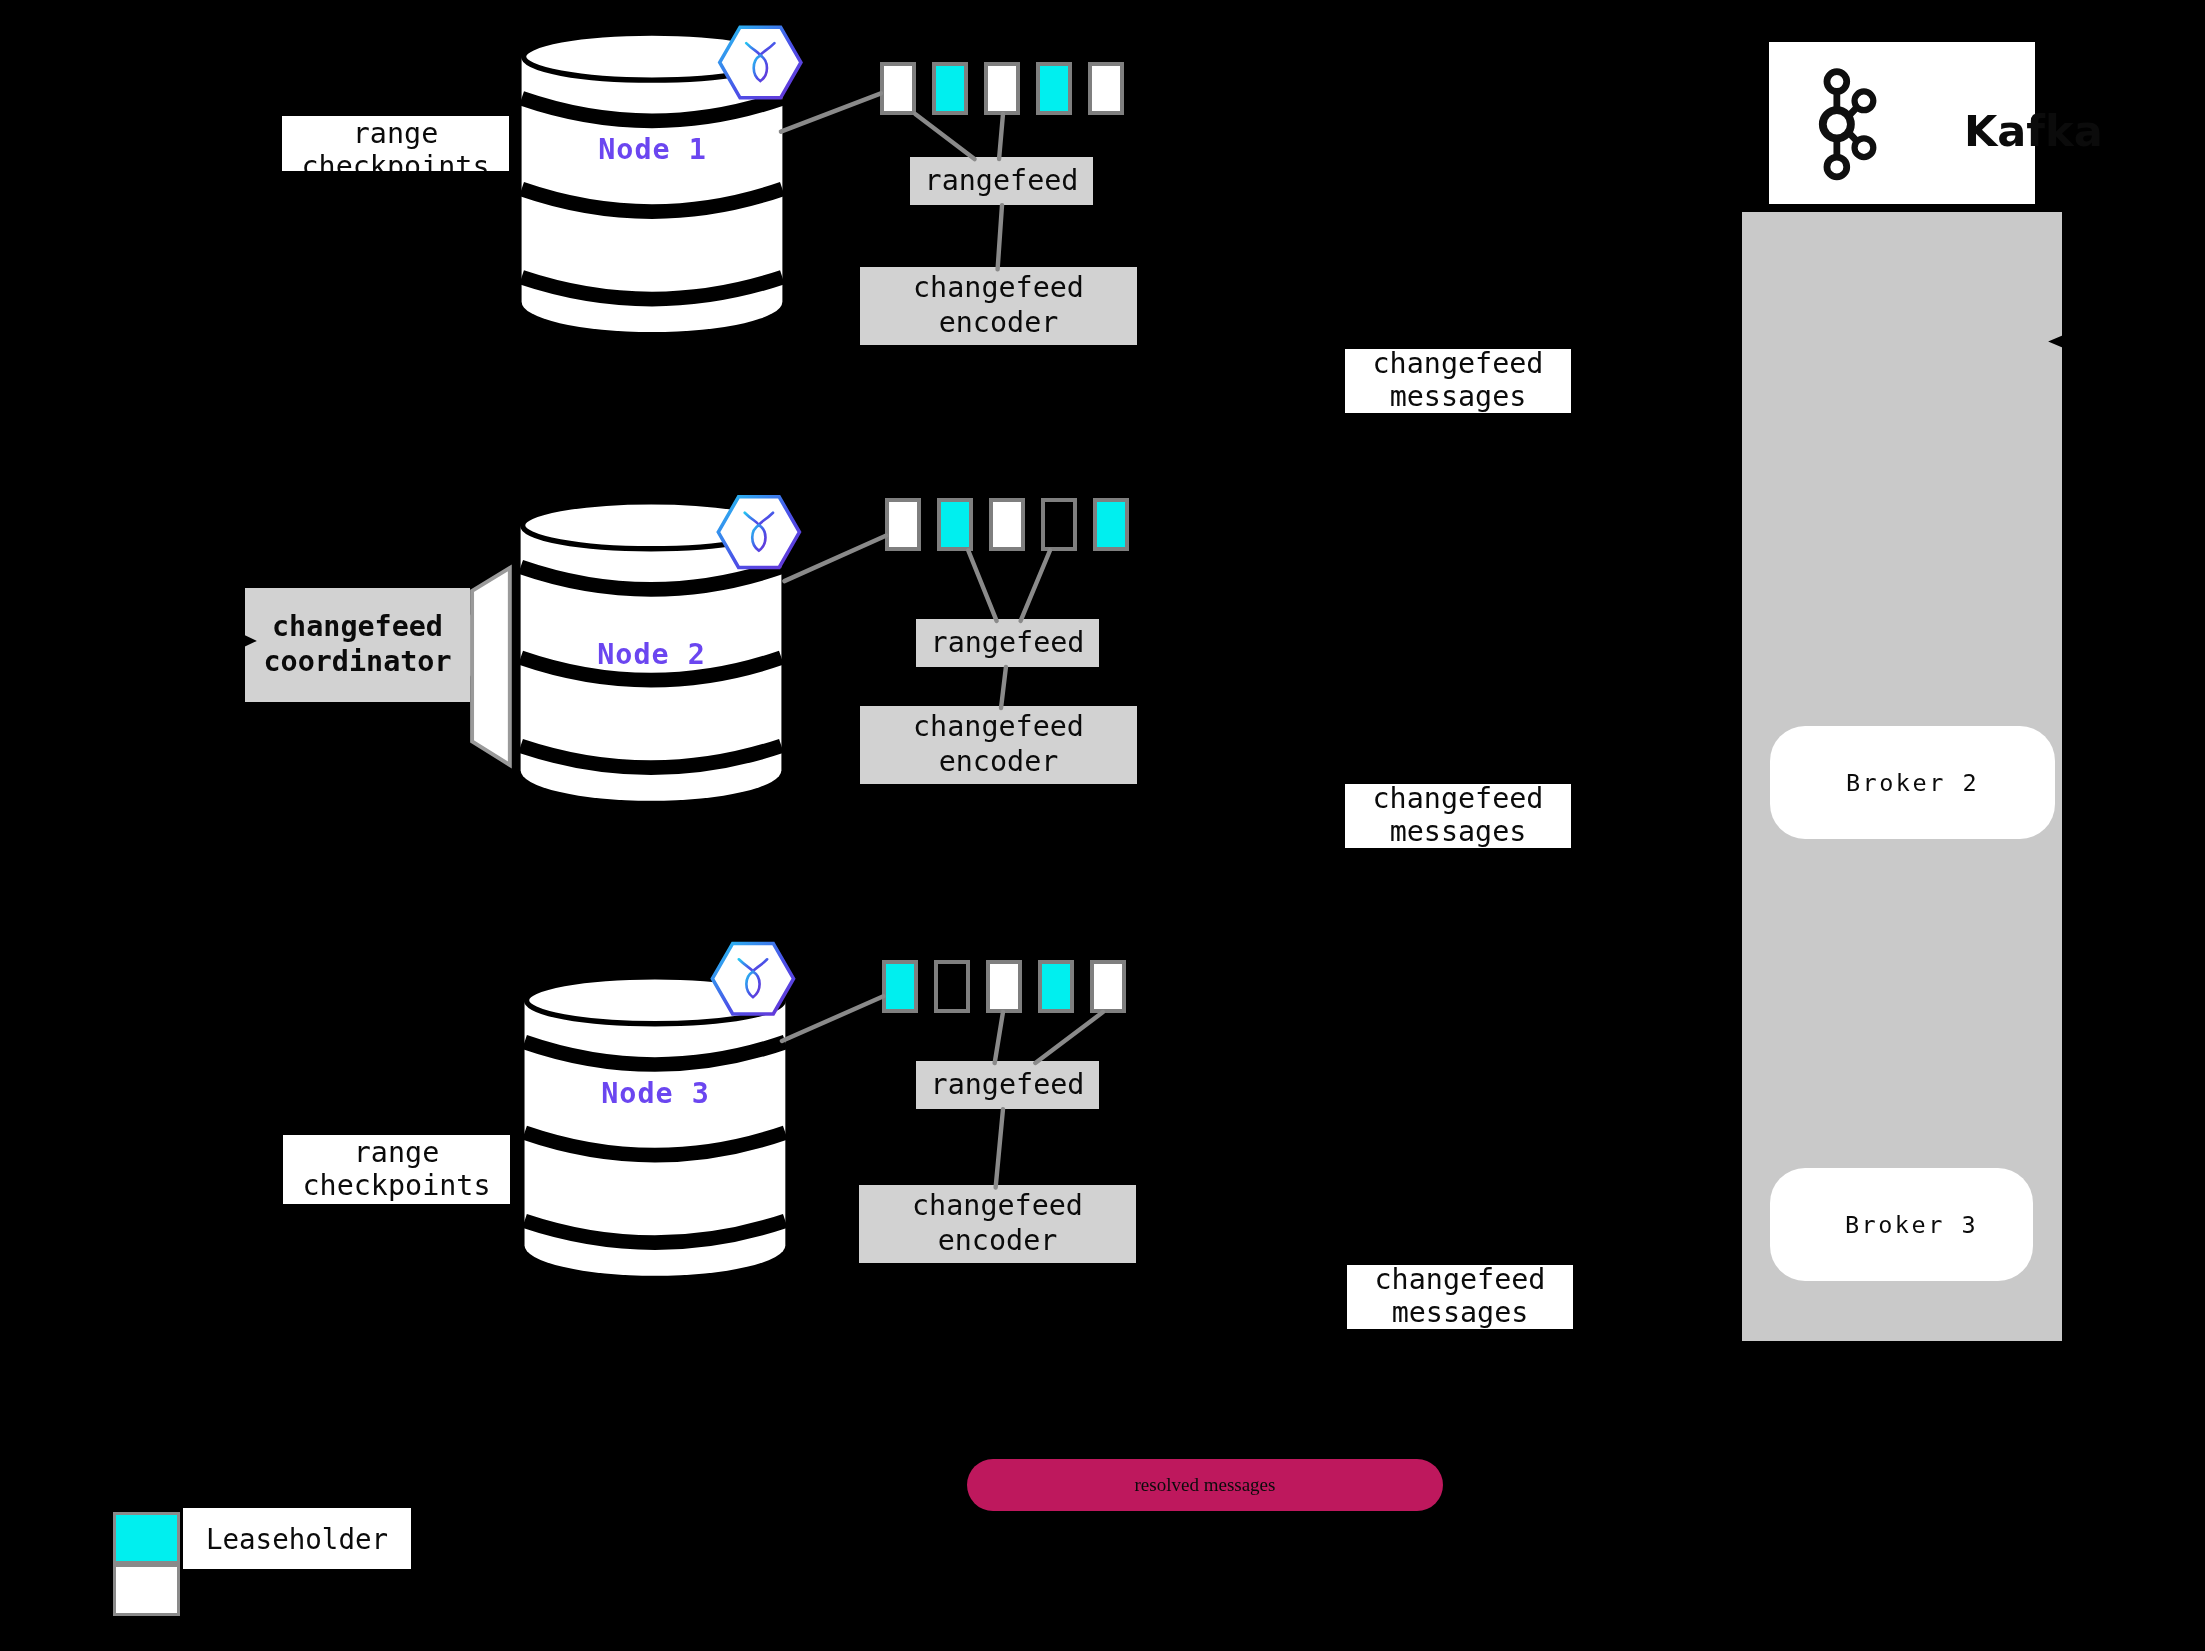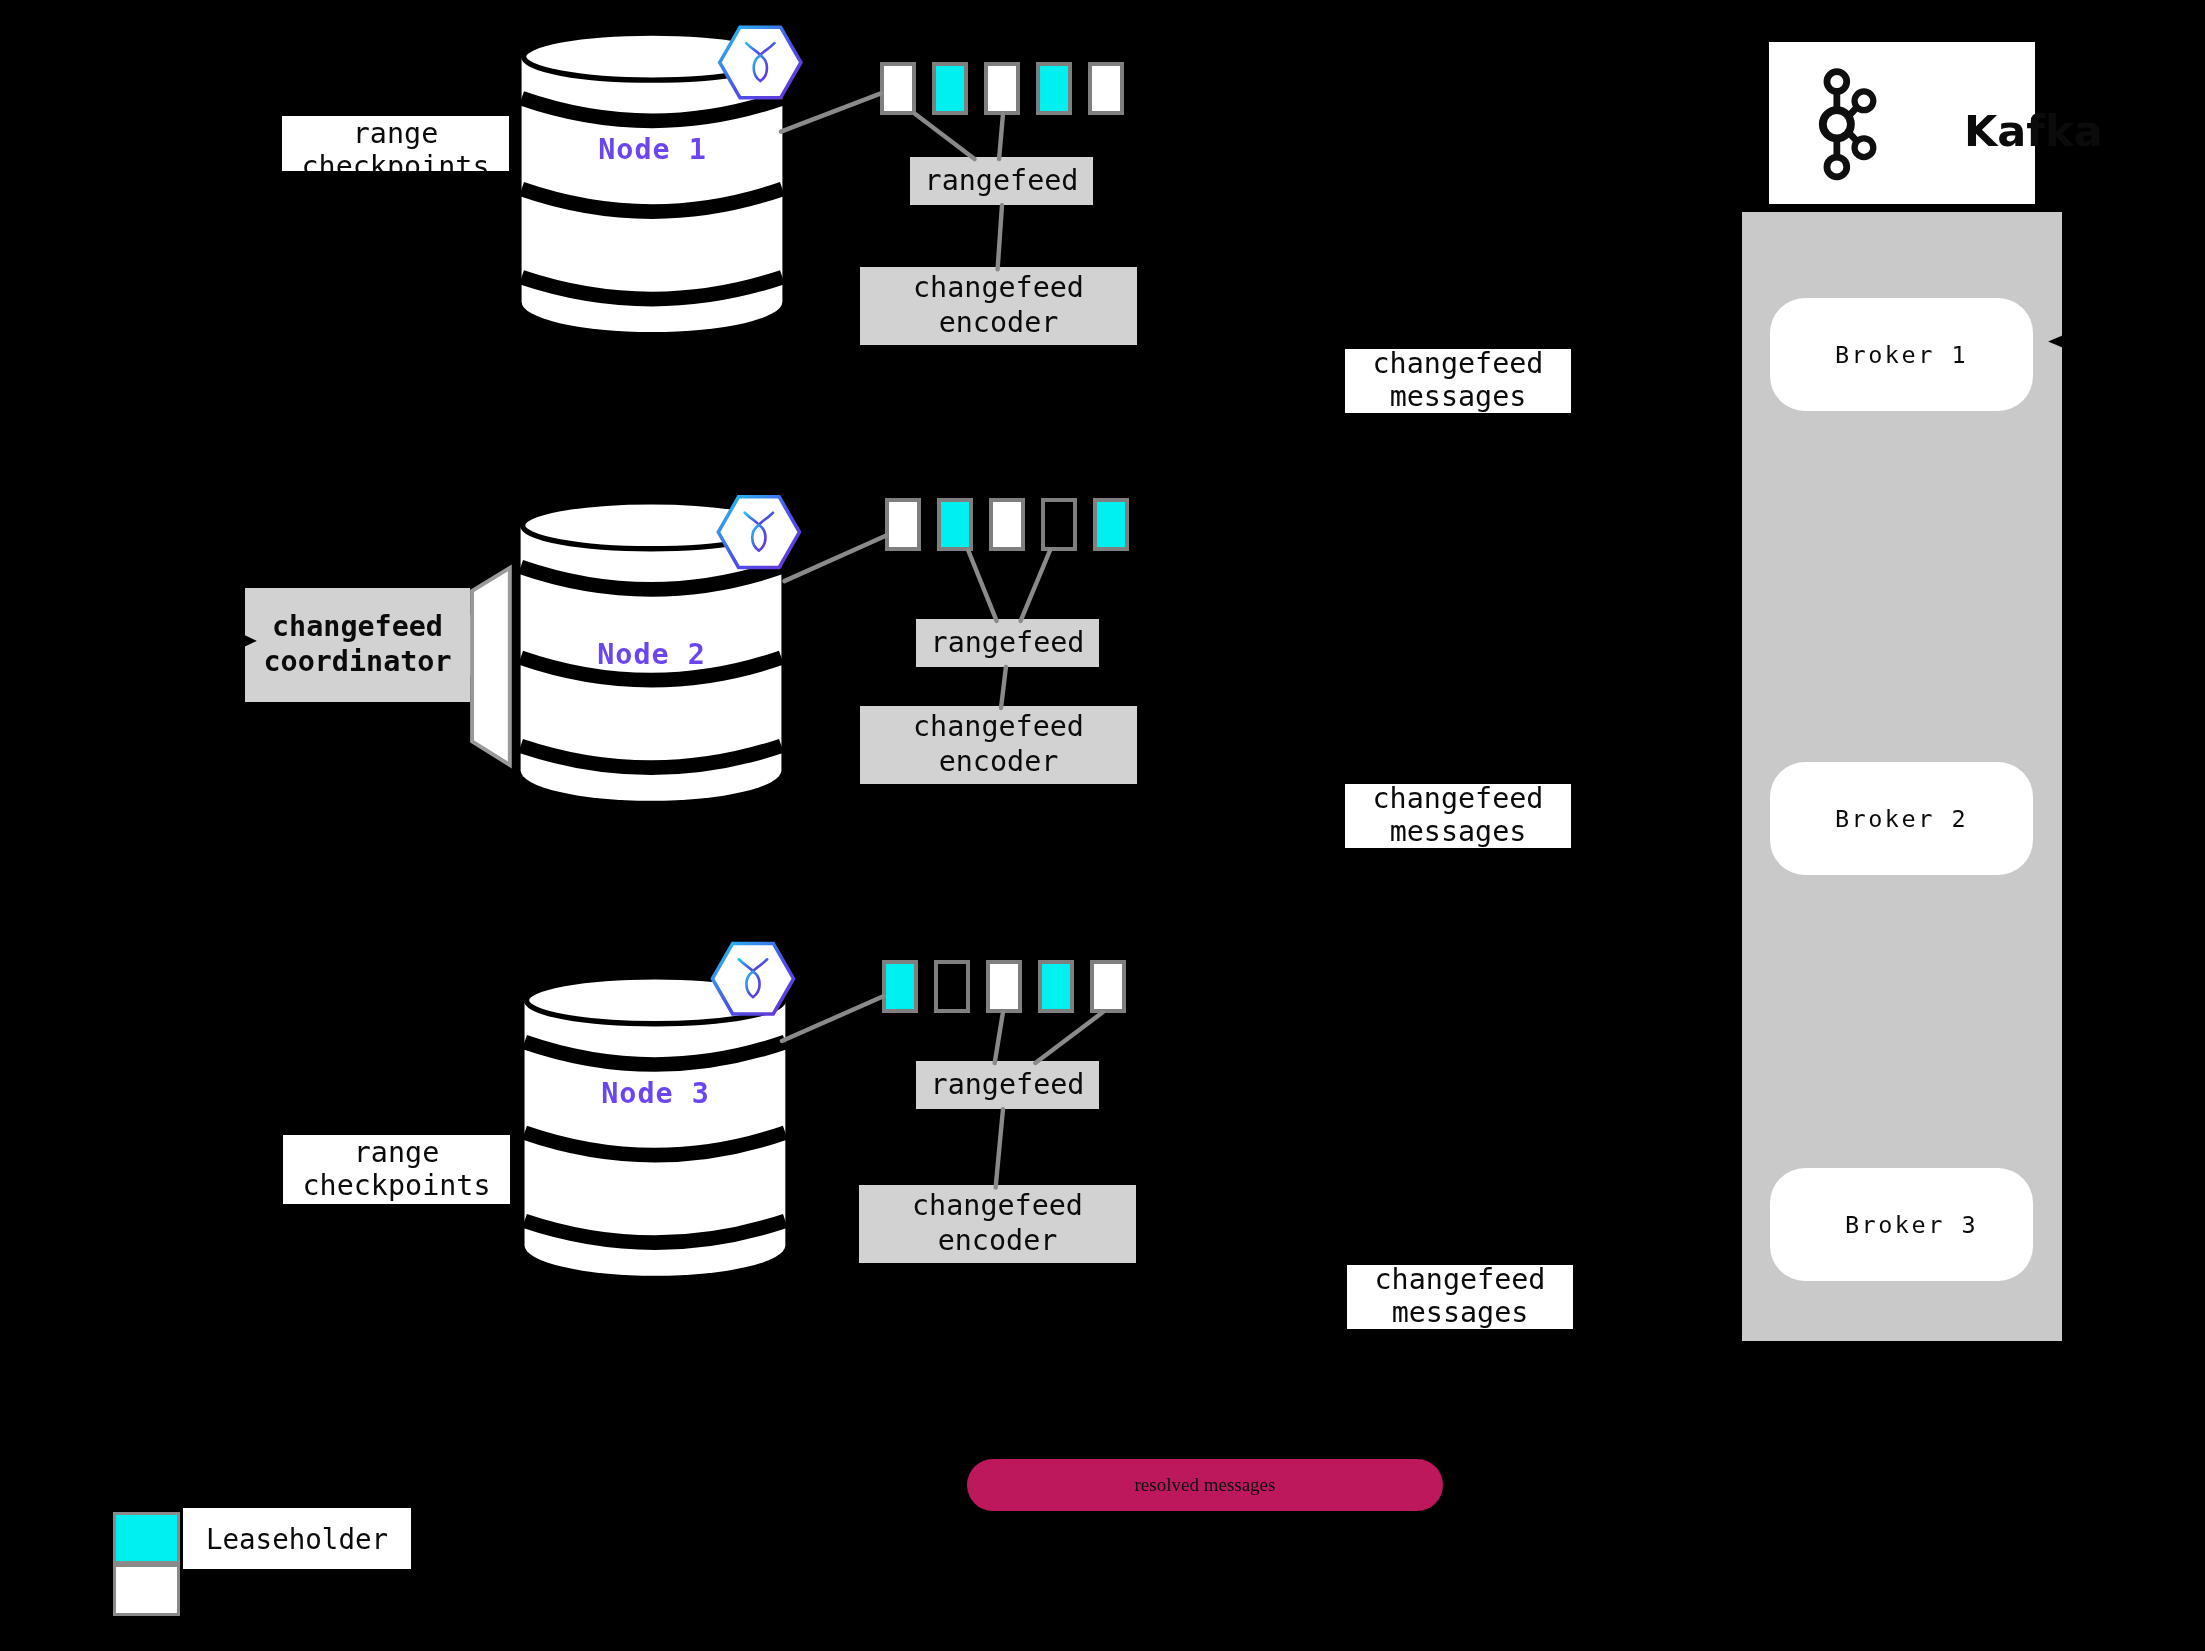--- a/index.html
+++ b/index.html
@@ -58,22 +58,21 @@
       </symbol>
     </defs>
     <use href="#cyl" x="1060" y="60" width="540" height="620"></use>
     <use href="#cyl" x="1058" y="1016" width="540" height="620"></use>
     <use href="#cyl" x="1066" y="1985" width="540" height="620"></use>
   </svg>
 
   <div class="abs kafka-card" style="left:1769px;top:42px;width:266px;height:162px;"></div>
   <div class="abs kafka-title" style="left:1964px;top:104px;width:147px;height:54px;text-align:center;">Kafka</div>
   <div class="abs kafka-panel" style="left:1742px;top:212px;width:320px;height:1129px;"></div>
-  <div class="abs broker" style="left:1770px;top:298px;width:263px;height:113px;">Broker 1</div>
-  <div class="abs broker" style="left:1770px;top:762px;width:263px;height:113px;">Broker 2</div>
+  <div class="abs broker" style="left:1770px;top:726px;width:285px;height:113px;">Broker 2</div>
   <div class="abs broker" style="left:1770px;top:1168px;width:263px;height:113px;padding-left:20px;">Broker 3</div>
 
   <div class="abs node-label" style="left:520px;top:133px;width:265px;">Node 1</div>
   <div class="abs node-label" style="left:519px;top:602px;width:265px;margin-top:36px;">Node 2</div>
   <div class="abs node-label" style="left:523px;top:1077px;width:265px;">Node 3</div>
 
   <div class="abs wlabel clip" style="left:282px;top:116px;width:227px;height:55px;">
     <span>range</span>
     <span>checkpoints</span>
   </div>

